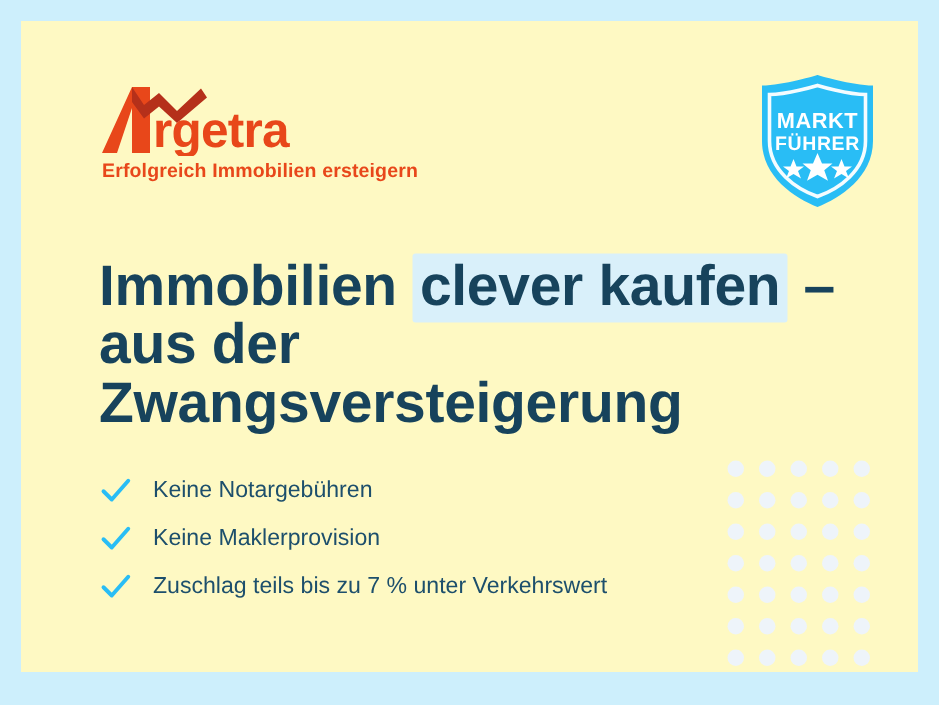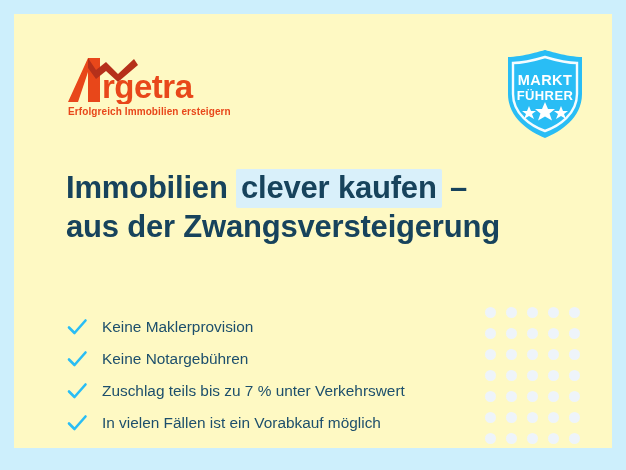--- a/index.html
+++ b/index.html
@@ -63,21 +63,21 @@
     position: absolute;
     left: 0;
     top: 0;
     width: 150px;
     height: 48px;
   }
   #logo-tagline {
     position: absolute;
     left: 2px;
     top: 50px;
-    font-size: 10px;
+    font-size: 13px;
     font-weight: 700;
     letter-spacing: 0.1px;
     color: #e8471a;
     white-space: nowrap;
     font-family: "Liberation Sans", sans-serif;
   }
 
   
   #badge {
     position: absolute;
@@ -86,21 +86,21 @@
     width: 86px;
     height: 92px;
   }
 
   
   #headline {
     position: absolute;
     left: 52px;
     top: 133px;
     width: 500px;
-    font-size: 31px;
+    font-size: 38px;
     line-height: 39px;
     font-weight: 700;
     color: #17435c;
     letter-spacing: -0.2px;
   }
   #headline .hl {
     background: #d9f0fa;
     padding: 1px 5px 3px 5px;
     border-radius: 2px;
   }
@@ -221,36 +221,30 @@
       <br>
       <span>aus der Zwangsversteigerung</span>
     </h1>
 
 
     <ul id="checklist">
       <li>
         <svg class="check-icon" viewBox="0 0 22 22" xmlns="http://www.w3.org/2000/svg">
           <path d="M3,11.5 L8.5,17 L19.5,4.5" fill="none" stroke="#29bdf5" stroke-width="2.6" stroke-linecap="round" stroke-linejoin="round"></path>
         </svg>
-        <span class="check-label">Keine Maklerprovision</span>
+        <span class="check-label">Keine Notargebühren</span>
       </li>
       <li>
         <svg class="check-icon" viewBox="0 0 22 22" xmlns="http://www.w3.org/2000/svg">
           <path d="M3,11.5 L8.5,17 L19.5,4.5" fill="none" stroke="#29bdf5" stroke-width="2.6" stroke-linecap="round" stroke-linejoin="round"></path>
         </svg>
-        <span class="check-label">Keine Notargebühren</span>
+        <span class="check-label">Keine Maklerprovision</span>
       </li>
       <li>
         <svg class="check-icon" viewBox="0 0 22 22" xmlns="http://www.w3.org/2000/svg">
           <path d="M3,11.5 L8.5,17 L19.5,4.5" fill="none" stroke="#29bdf5" stroke-width="2.6" stroke-linecap="round" stroke-linejoin="round"></path>
         </svg>
         <span class="check-label">Zuschlag teils bis zu 7 % unter Verkehrswert</span>
       </li>
-      <li>
-        <svg class="check-icon" viewBox="0 0 22 22" xmlns="http://www.w3.org/2000/svg">
-          <path d="M3,11.5 L8.5,17 L19.5,4.5" fill="none" stroke="#29bdf5" stroke-width="2.6" stroke-linecap="round" stroke-linejoin="round"></path>
-        </svg>
-        <span class="check-label">In vielen Fällen ist ein Vorabkauf möglich</span>
-      </li>
     </ul>
 
   </div>
 </div>
 
 </body></html>

